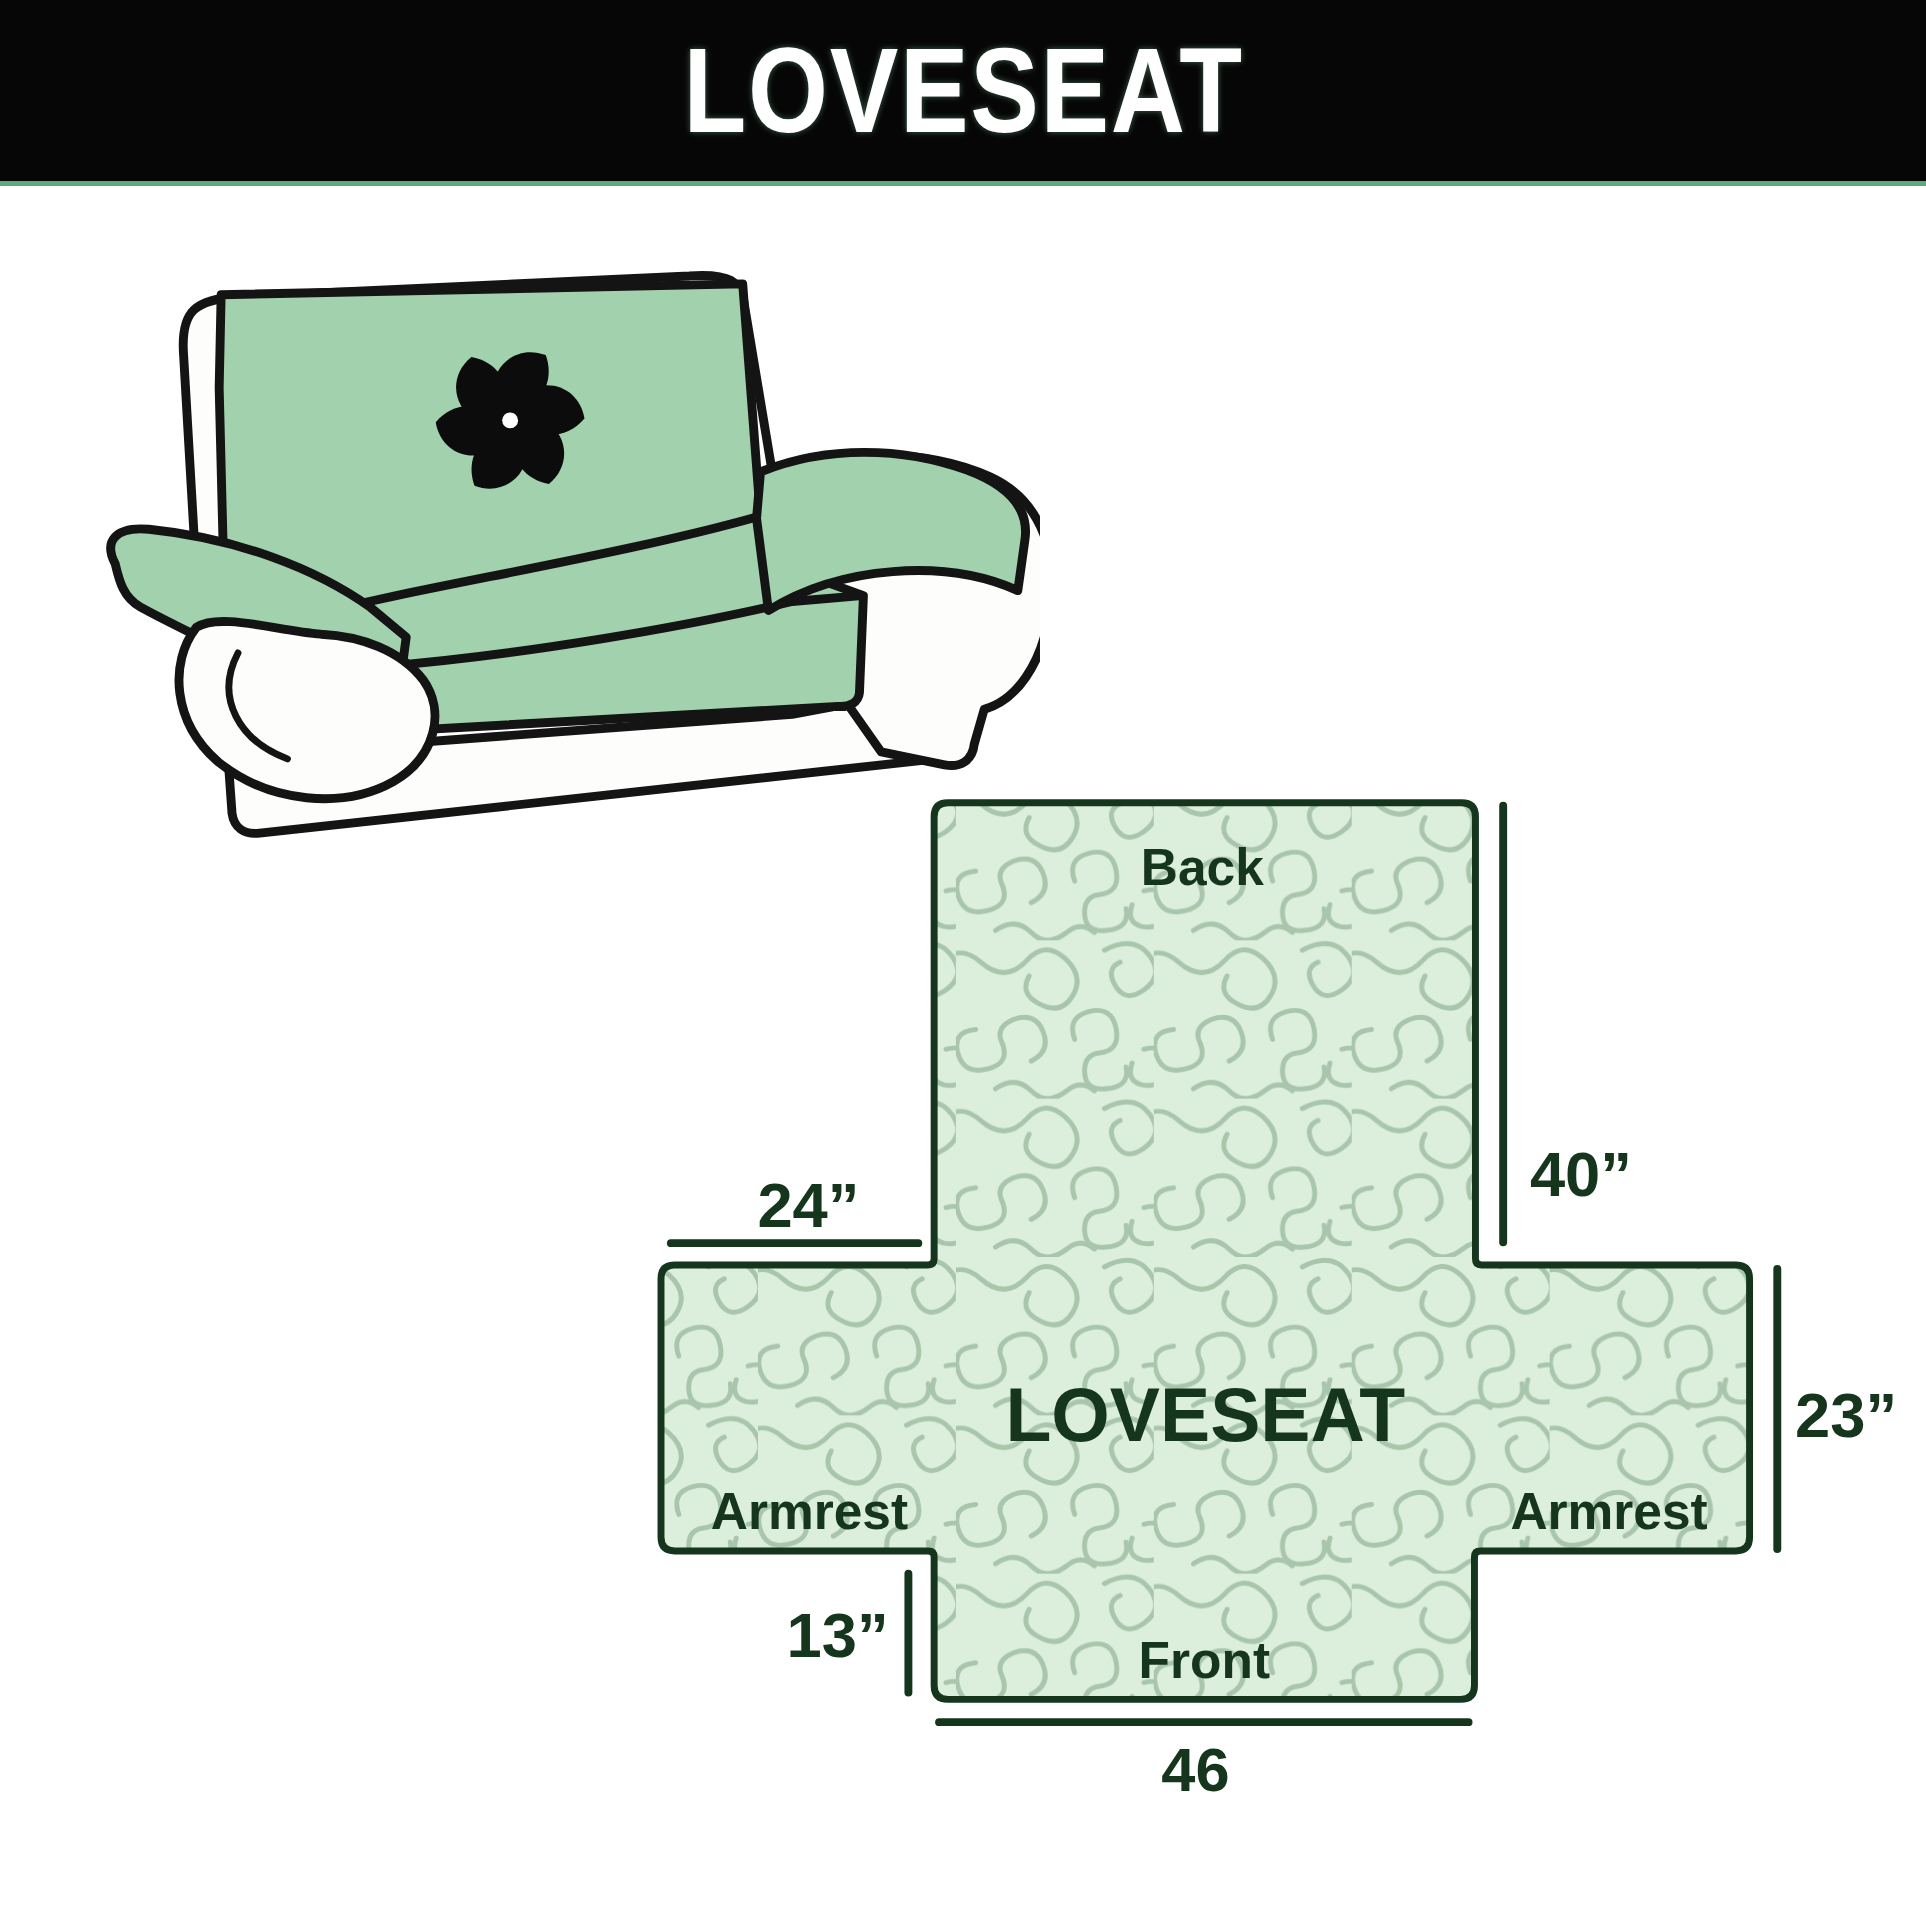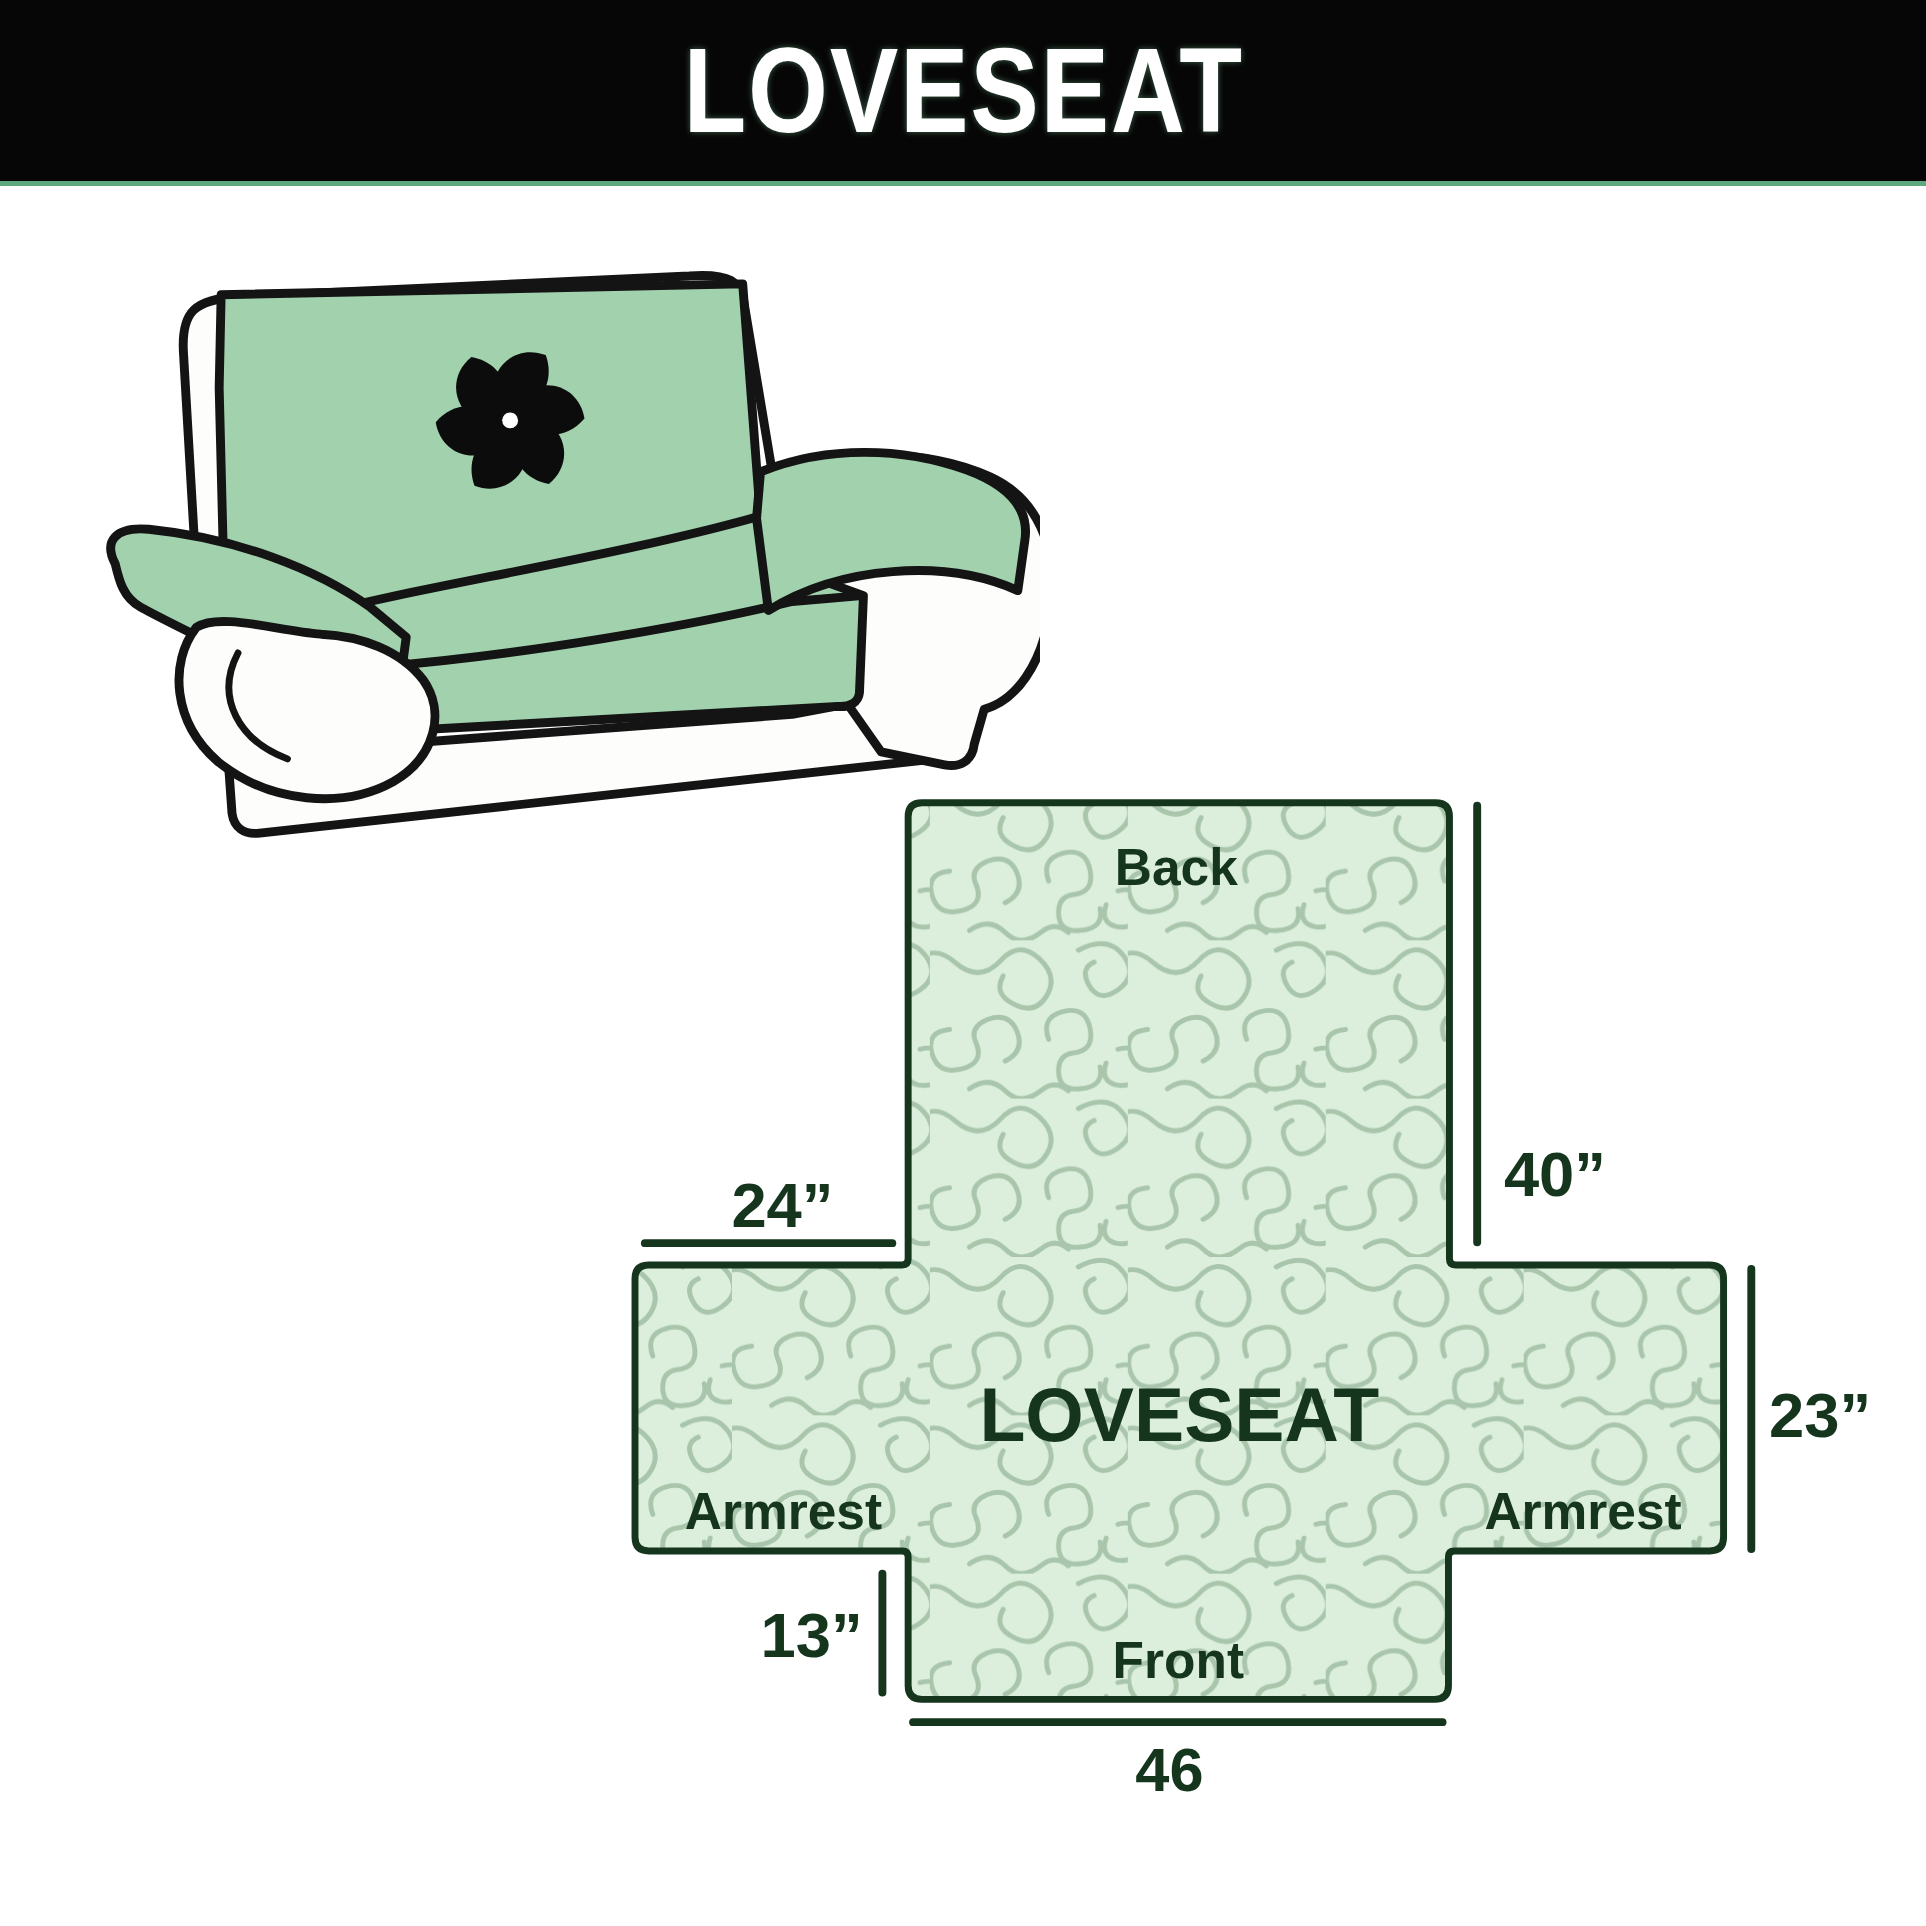--- a/index.html
+++ b/index.html
@@ -10,21 +10,21 @@
   
   .header{position:absolute;left:0;top:0;width:1927px;height:181px;
           background:#060606;border-bottom:5px solid #5fa97f;
           display:flex;align-items:center;justify-content:center;}
   .header .title{color:#ffffff;font-weight:700;font-size:121px;line-height:1;
           letter-spacing:2px;transform:scaleX(.85);
           text-shadow:0 0 7px rgba(130,210,160,.45);}
 
   
   .sofa-wrap{position:absolute;left:99px;top:269px;width:941px;height:574px;}
-  .diagram-wrap{position:absolute;left:534px;top:782px;width:1346px;height:1049px;}
+  .diagram-wrap{position:absolute;left:560px;top:782px;width:1346px;height:1049px;}
   svg{display:block;}
   .dg-label{font-family:"Liberation Sans",sans-serif;font-weight:700;fill:#15351d;}
 </style>
 </head>
 <body>
 
 <div class="page">
 
   <div class="header">
     <div class="title">LOVESEAT</div>

